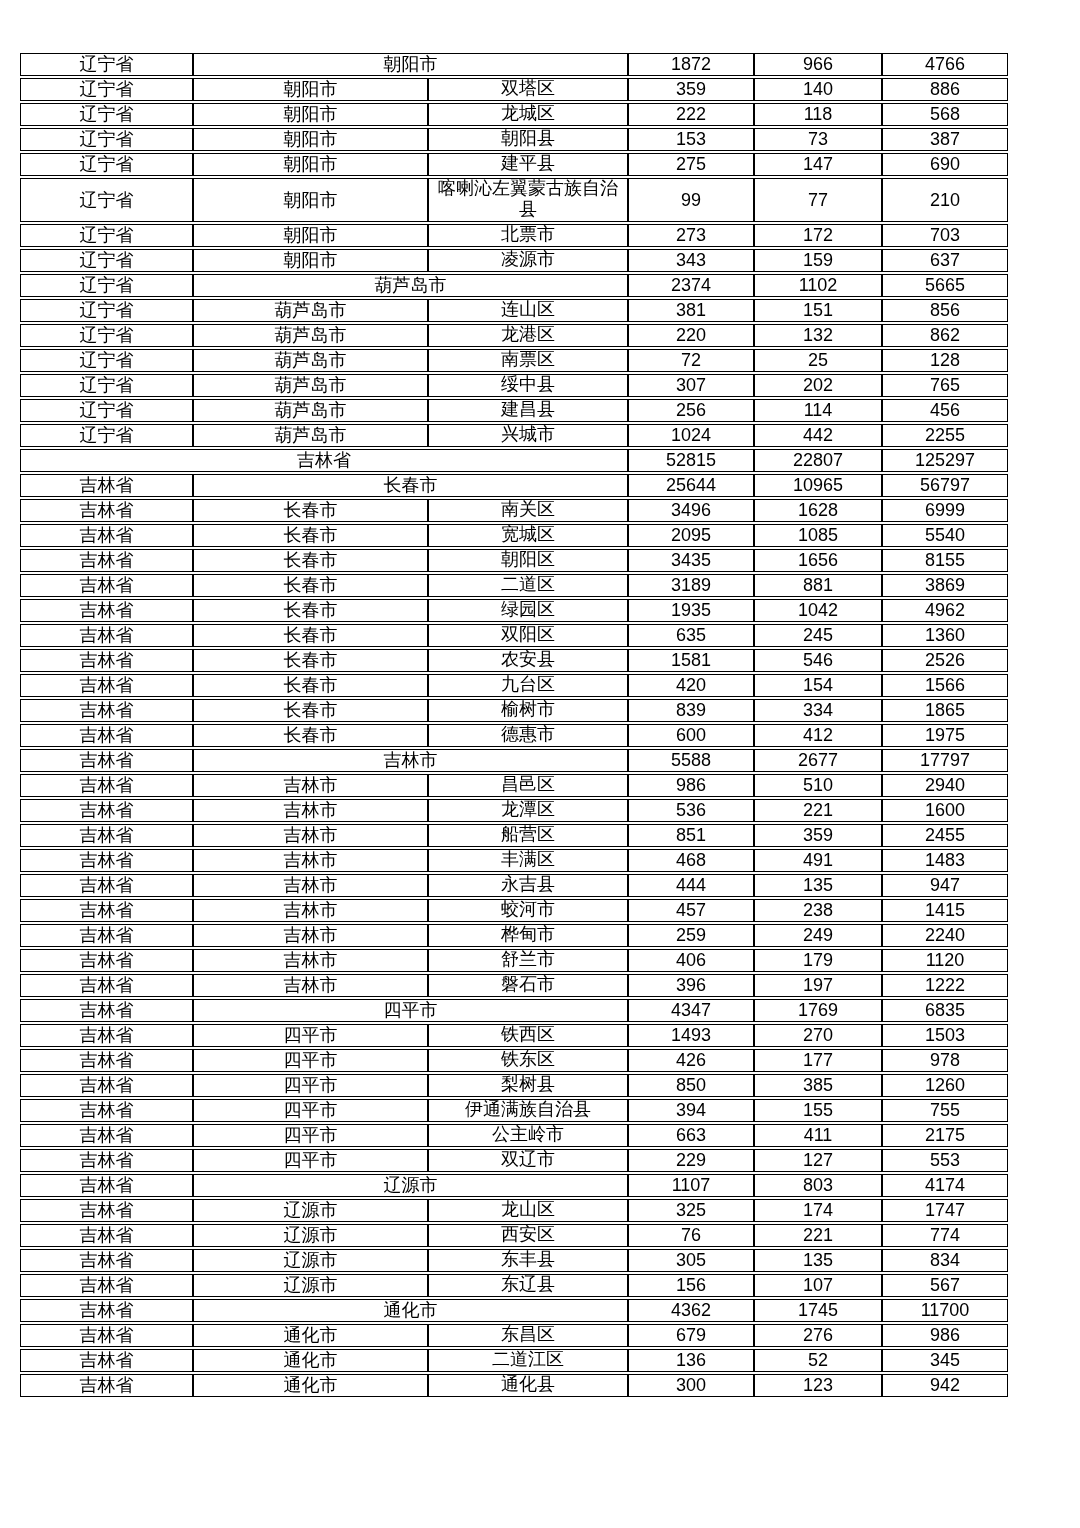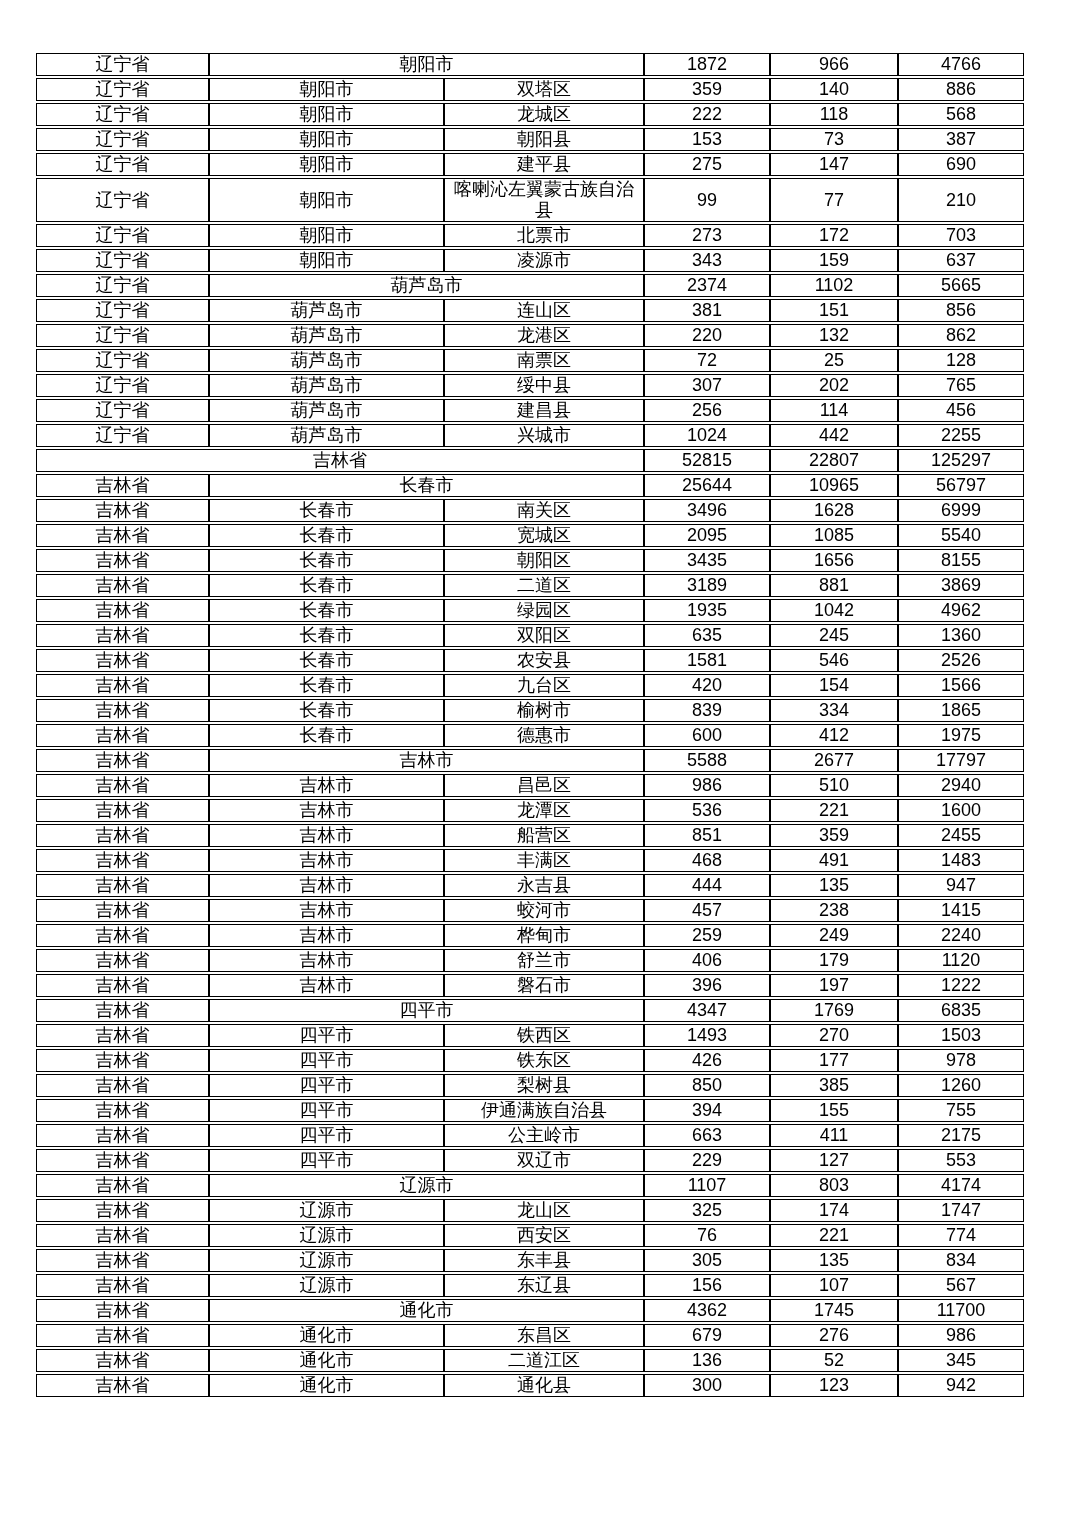--- a/index.html
+++ b/index.html
@@ -18,37 +18,38 @@
     position: relative;
     width: 1080px;
     height: 1528px;
     background: #ffffff;
   }
   table.stats {
     border-collapse: separate;
     border-spacing: 0 2px;
     table-layout: fixed;
     width: 988px;
-    margin: 51px 0 0 36px;
+    margin: 51px 0 0 20px;
   }
   table.stats td {
     box-sizing: border-box;
     border: 1px solid #000000;
     height: 23px;
     line-height: 21px;
     padding: 0;
     text-align: center;
     vertical-align: middle;
     font-size: 18px;
     color: #000000;
     background: #ffffff;
     word-break: break-all;
   }
   table.stats td.district {
     padding: 0 6px;
+    font-family: Liberation Mono, monospace;
   }
 </style>
 </head>
 <body>
 
 <div class="page">
   <table class="stats">
     <colgroup>
       <col style="width:173px">
       <col style="width:235px">

